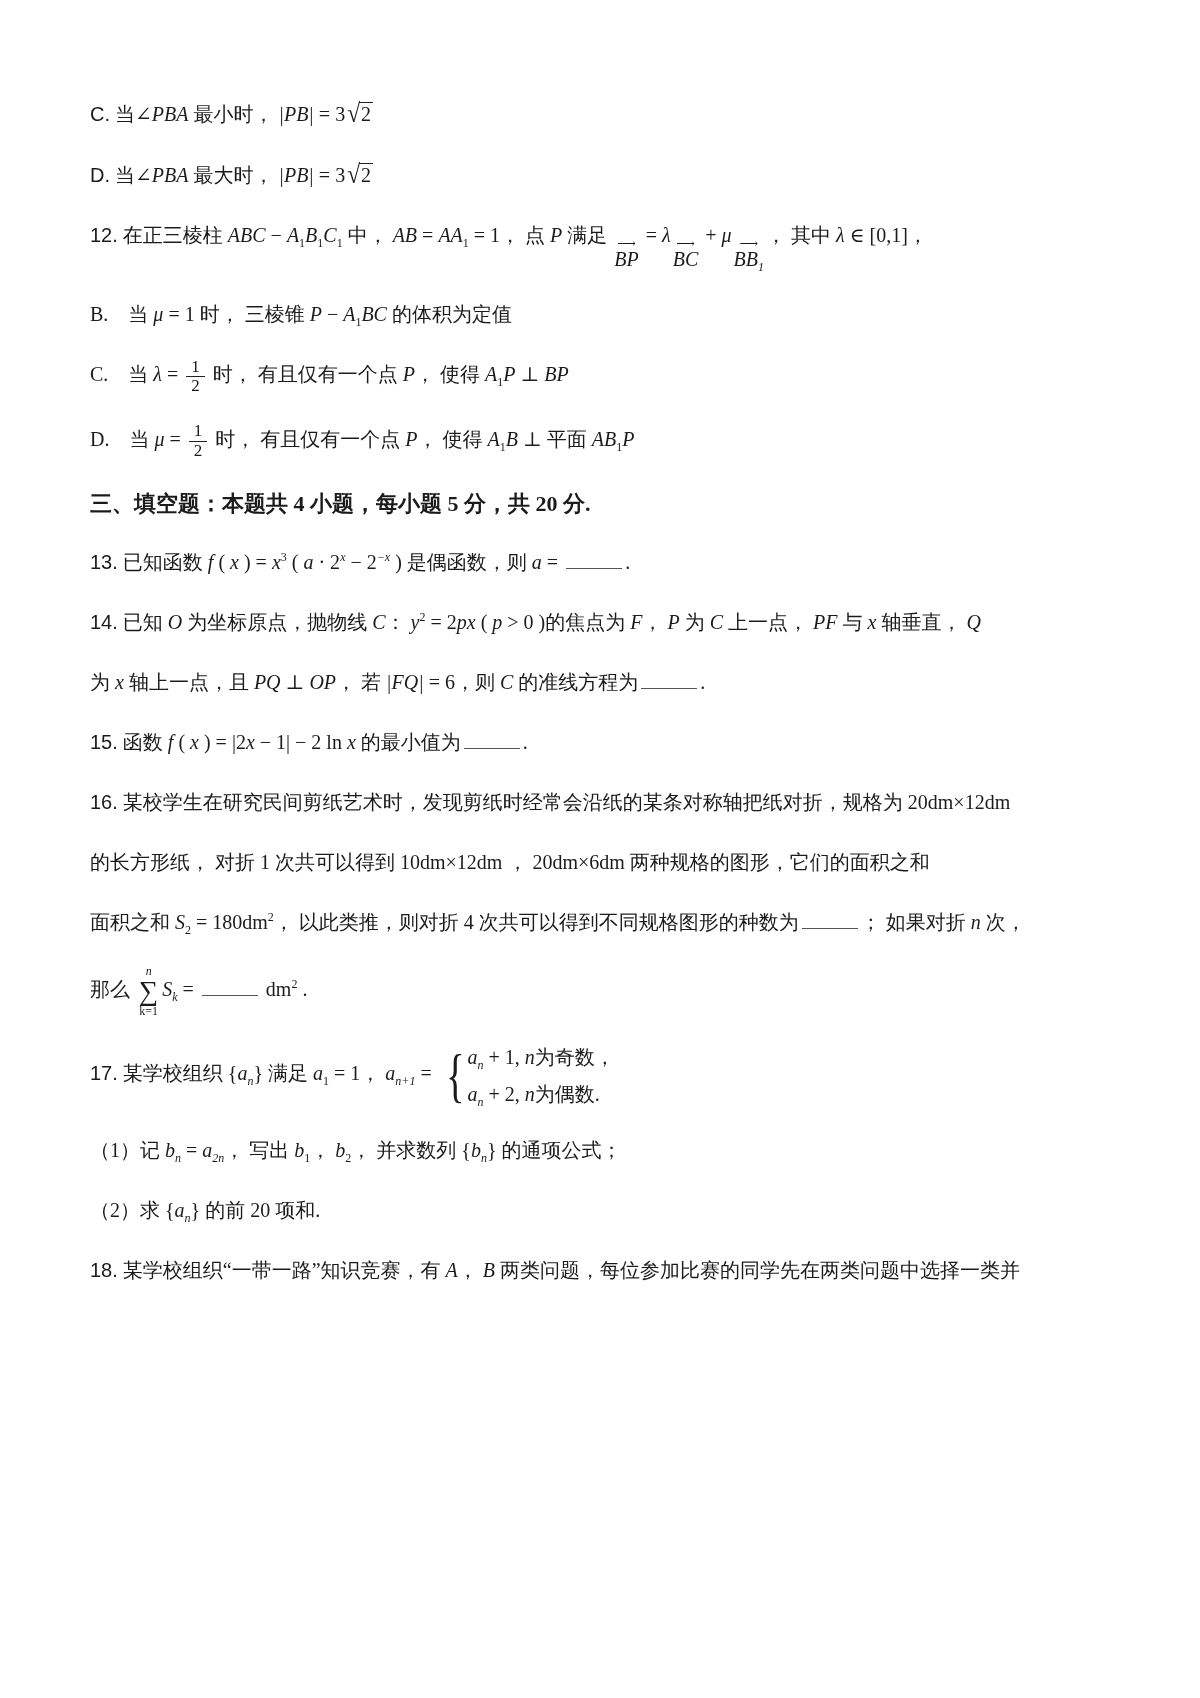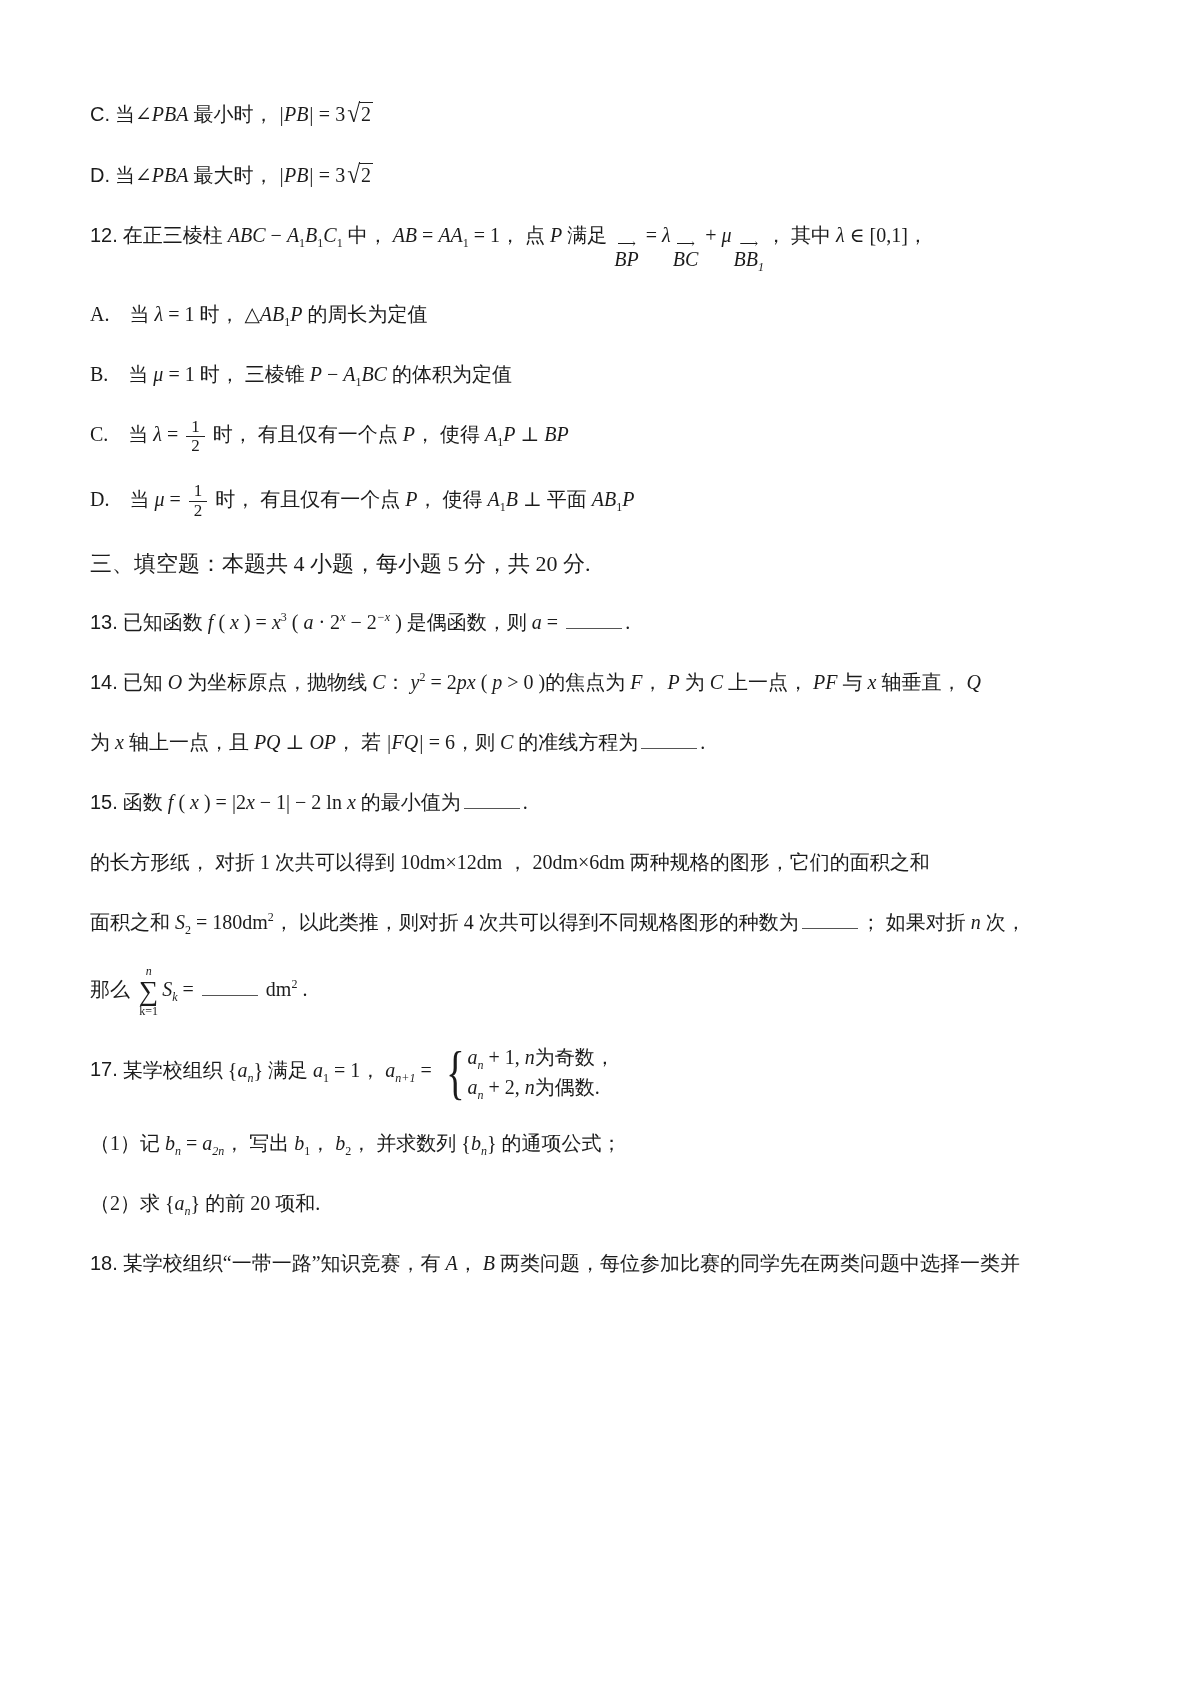--- a/index.html
+++ b/index.html
@@ -14,21 +14,21 @@
     color:#1b1b1b;
   }
   .line{
     font-size:20px;
     line-height:34px;
     min-height:34px;
     margin-bottom:26px;
     white-space:nowrap;
   }
   .line.section{
-    font-weight:normal;
+    font-weight:bold;
     font-size:22px;
     margin-top:4px;
     margin-bottom:24px;
   }
   .seg-t{font-style:normal;}
   .seg-m{font-style:italic;font-family:"Liberation Serif","DejaVu Serif",serif;}
   .seg-lbl{font-family:"Liberation Sans","DejaVu Sans",sans-serif;margin-right:5px;}
   sub.seg-sub,sub.seg-subi{font-size:12px;line-height:0;}
   sub.seg-subi{font-style:italic;}
   sup.seg-sup,sup.seg-supm{font-size:12px;line-height:0;}
@@ -49,55 +49,55 @@
   .sum-top{font-size:12px;line-height:13px;font-style:italic;}
   .sum-sig{font-size:27px;line-height:27px;font-style:normal;}
   .sum-bot{font-size:12px;line-height:13px;}
   .blank{display:inline-block;width:56px;height:15px;border-bottom:1px solid #555;margin:0 3px;}
   .cases{display:inline-flex;align-items:center;vertical-align:middle;margin-left:4px;}
   .cases-brace{
     font-size:60px;font-weight:400;line-height:56px;
     display:inline-block;transform:scaleX(0.65);transform-origin:center;
     font-style:normal;margin-right:-2px;
   }
-  .cases-rows{display:inline-flex;flex-direction:column;row-gap:4px;text-align:left;}
+  .cases-rows{display:inline-flex;flex-direction:column;row-gap:11px;text-align:left;}
   .cases-row{line-height:26px;}
 </style>
 </head>
 <body>
 
 <div class="page">
   <div id="doc">
       <div class="line"><span class="seg-lbl">C.</span><span class="seg-t">当</span><span class="seg-m">∠PBA</span><span class="seg-t"> 最小时， </span><span class="seg-m">|PB|</span><span class="seg-t"> = 3</span><span class="sqrt"><span class="sqrt-sign">√</span><span class="sqrt-rad">2</span></span></div>
       <div class="line"><span class="seg-lbl">D.</span><span class="seg-t">当</span><span class="seg-m">∠PBA</span><span class="seg-t"> 最大时， </span><span class="seg-m">|PB|</span><span class="seg-t"> = 3</span><span class="sqrt"><span class="sqrt-sign">√</span><span class="sqrt-rad">2</span></span></div>
       <div class="line"><span class="seg-lbl">12.</span><span class="seg-t">在正三棱柱 </span><span class="seg-m">ABC</span><span class="seg-t"> − </span><span class="seg-m">A</span><sub class="seg-sub">1</sub><span class="seg-m">B</span><sub class="seg-sub">1</sub><span class="seg-m">C</span><sub class="seg-sub">1</sub><span class="seg-t"> 中， </span><span class="seg-m">AB</span><span class="seg-t"> = </span><span class="seg-m">AA</span><sub class="seg-sub">1</sub><span class="seg-t"> = 1， 点 </span><span class="seg-m">P</span><span class="seg-t"> 满足 </span><span class="vec">
           <span class="vec-arrow">⟶</span>
           <span class="vec-body"><span>BP</span></span>
         </span><span class="seg-t"> = </span><span class="seg-m">λ</span><span class="vec">
           <span class="vec-arrow">⟶</span>
           <span class="vec-body"><span>BC</span></span>
         </span><span class="seg-t"> + </span><span class="seg-m">μ</span><span class="vec">
           <span class="vec-arrow">⟶</span>
           <span class="vec-body"><span>BB</span><sub class="seg-sub">1</sub></span>
         </span><span class="seg-t">， 其中 </span><span class="seg-m">λ</span><span class="seg-t"> ∈ [0,1]，</span></div>
-      <div class="line"><span class="seg-t">A.　当 </span><span class="seg-m">λ</span><span class="seg-t"> = 1 时， △</span><span class="seg-m">AB</span><sub class="seg-sub">1</sub><span class="seg-m">P</span><span class="seg-t"> 的周长为定值</span></div>
       <div class="line"><span class="seg-t">B.　当 </span><span class="seg-m">μ</span><span class="seg-t"> = 1 时， 三棱锥 </span><span class="seg-m">P</span><span class="seg-t"> − </span><span class="seg-m">A</span><sub class="seg-sub">1</sub><span class="seg-m">BC</span><span class="seg-t"> 的体积为定值</span></div>
       <div class="line"><span class="seg-t">C.　当 </span><span class="seg-m">λ</span><span class="seg-t"> = </span><span class="frac">
           <span class="frac-n">1</span>
           <span class="frac-d">2</span>
         </span><span class="seg-t"> 时， 有且仅有一个点 </span><span class="seg-m">P</span><span class="seg-t">， 使得 </span><span class="seg-m">A</span><sub class="seg-sub">1</sub><span class="seg-m">P</span><span class="seg-t"> ⊥ </span><span class="seg-m">BP</span></div>
       <div class="line"><span class="seg-t">D.　当 </span><span class="seg-m">μ</span><span class="seg-t"> = </span><span class="frac">
           <span class="frac-n">1</span>
           <span class="frac-d">2</span>
         </span><span class="seg-t"> 时， 有且仅有一个点 </span><span class="seg-m">P</span><span class="seg-t">， 使得 </span><span class="seg-m">A</span><sub class="seg-sub">1</sub><span class="seg-m">B</span><span class="seg-t"> ⊥ 平面 </span><span class="seg-m">AB</span><sub class="seg-sub">1</sub><span class="seg-m">P</span></div>
       <div class="line section"><span class="seg-t">三、填空题：本题共 4 小题，每小题 5 分，共 20 分.</span></div>
       <div class="line"><span class="seg-lbl">13.</span><span class="seg-t">已知函数 </span><span class="seg-m">f</span><span class="seg-t"> ( </span><span class="seg-m">x</span><span class="seg-t"> ) = </span><span class="seg-m">x</span><sup class="seg-sup">3</sup><span class="seg-t"> ( </span><span class="seg-m">a</span><span class="seg-t"> · 2</span><sup class="seg-supm">x</sup><span class="seg-t"> − 2</span><sup class="seg-supm">−x</sup><span class="seg-t"> ) 是偶函数，则 </span><span class="seg-m">a</span><span class="seg-t"> = </span><span class="blank"></span><span class="seg-t">.</span></div>
       <div class="line"><span class="seg-lbl">14.</span><span class="seg-t">已知 </span><span class="seg-m">O</span><span class="seg-t"> 为坐标原点，抛物线 </span><span class="seg-m">C</span><span class="seg-t">： </span><span class="seg-m">y</span><sup class="seg-sup">2</sup><span class="seg-t"> = 2</span><span class="seg-m">px</span><span class="seg-t"> ( </span><span class="seg-m">p</span><span class="seg-t"> &gt; 0 )的焦点为 </span><span class="seg-m">F</span><span class="seg-t">， </span><span class="seg-m">P</span><span class="seg-t"> 为 </span><span class="seg-m">C</span><span class="seg-t"> 上一点， </span><span class="seg-m">PF</span><span class="seg-t"> 与 </span><span class="seg-m">x</span><span class="seg-t"> 轴垂直， </span><span class="seg-m">Q</span></div>
       <div class="line"><span class="seg-t">为 </span><span class="seg-m">x</span><span class="seg-t"> 轴上一点，且 </span><span class="seg-m">PQ</span><span class="seg-t"> ⊥ </span><span class="seg-m">OP</span><span class="seg-t">， 若 </span><span class="seg-m">|FQ|</span><span class="seg-t"> = 6，则 </span><span class="seg-m">C</span><span class="seg-t"> 的准线方程为</span><span class="blank"></span><span class="seg-t">.</span></div>
       <div class="line"><span class="seg-lbl">15.</span><span class="seg-t">函数 </span><span class="seg-m">f</span><span class="seg-t"> ( </span><span class="seg-m">x</span><span class="seg-t"> ) = |2</span><span class="seg-m">x</span><span class="seg-t"> − 1| − 2 ln </span><span class="seg-m">x</span><span class="seg-t"> 的最小值为</span><span class="blank"></span><span class="seg-t">.</span></div>
+      <div class="line"><span class="seg-lbl">16.</span><span class="seg-t">某校学生在研究民间剪纸艺术时，发现剪纸时经常会沿纸的某条对称轴把纸对折，规格为 20dm×12dm</span></div>
       <div class="line"><span class="seg-t">的长方形纸， 对折 1 次共可以得到 10dm×12dm ， 20dm×6dm 两种规格的图形，它们的面积之和</span></div>
       <div class="line"><span class="seg-t">面积之和 </span><span class="seg-m">S</span><sub class="seg-sub">2</sub><span class="seg-t"> = 180dm</span><sup class="seg-sup">2</sup><span class="seg-t">， 以此类推，则对折 4 次共可以得到不同规格图形的种数为</span><span class="blank"></span><span class="seg-t">； 如果对折 </span><span class="seg-m">n</span><span class="seg-t"> 次，</span></div>
       <div class="line"><span class="seg-t">那么 </span><span class="sum">
           <span class="sum-top">n</span>
           <span class="sum-sig">∑</span>
           <span class="sum-bot">k=1</span>
         </span><span class="seg-m">S</span><sub class="seg-subi">k</sub><span class="seg-t"> = </span><span class="blank"></span><span class="seg-t"> dm</span><sup class="seg-sup">2</sup><span class="seg-t"> .</span></div>
       <div class="line"><span class="seg-lbl">17.</span><span class="seg-t">某学校组织 {</span><span class="seg-m">a</span><sub class="seg-subi">n</sub><span class="seg-t">} 满足 </span><span class="seg-m">a</span><sub class="seg-sub">1</sub><span class="seg-t"> = 1， </span><span class="seg-m">a</span><sub class="seg-subi">n+1</sub><span class="seg-t"> = </span><span class="cases">
           <span class="cases-brace">{</span>
           <span class="cases-rows">

